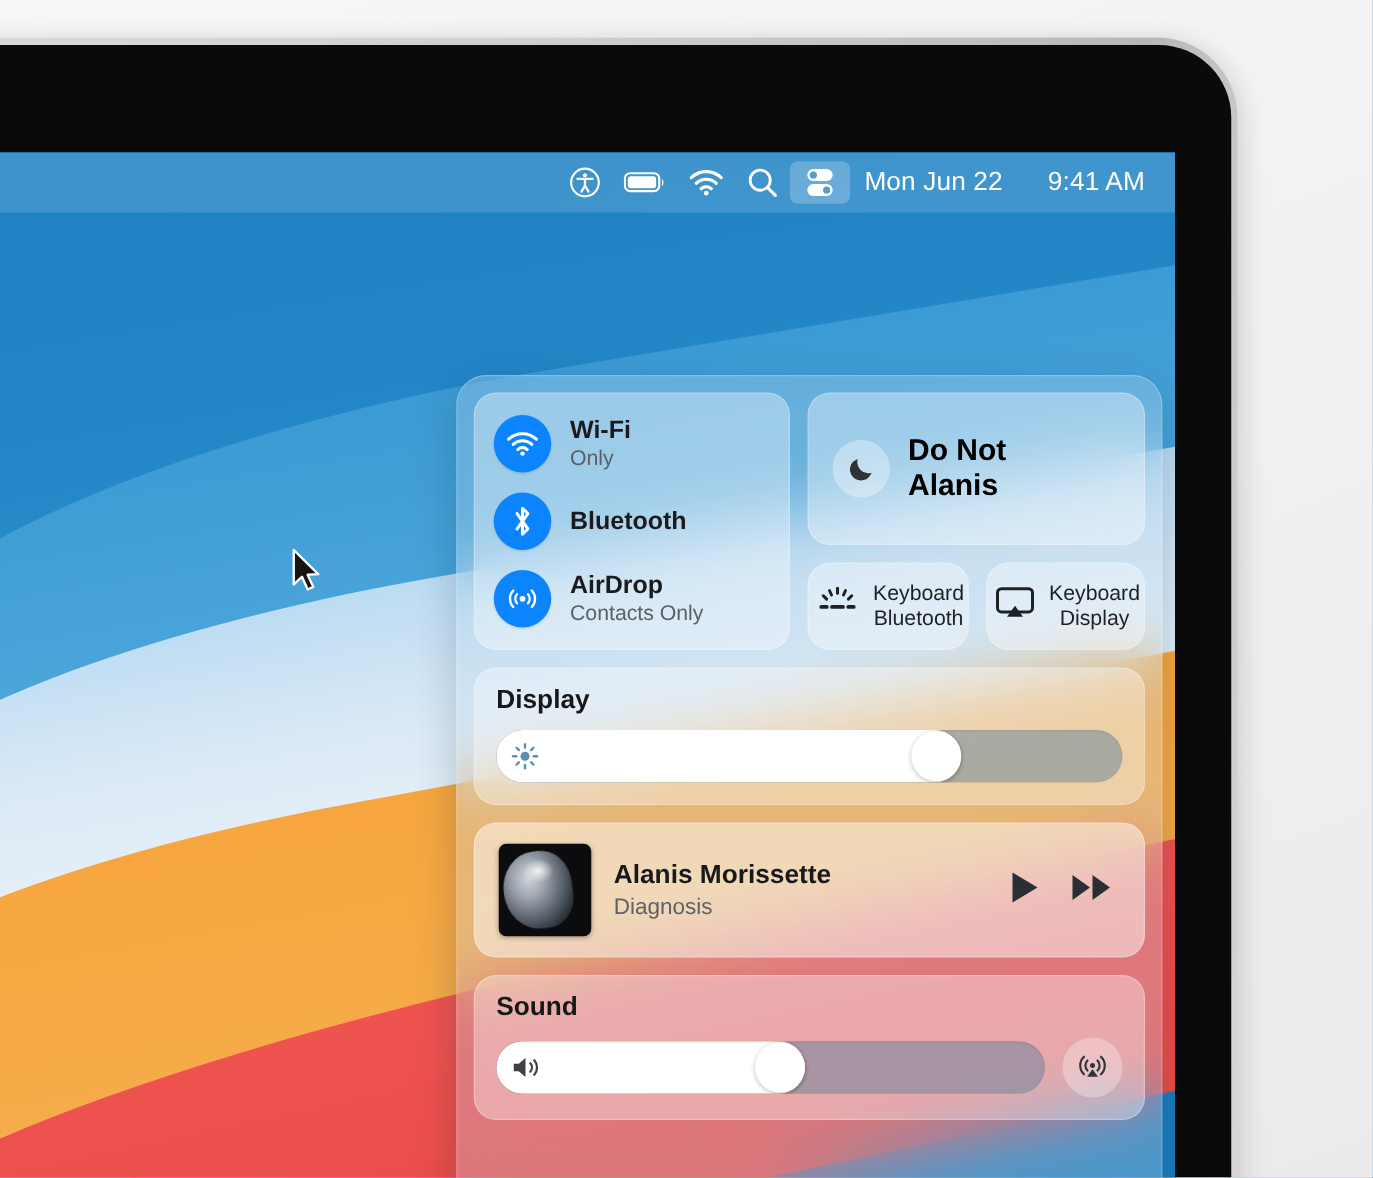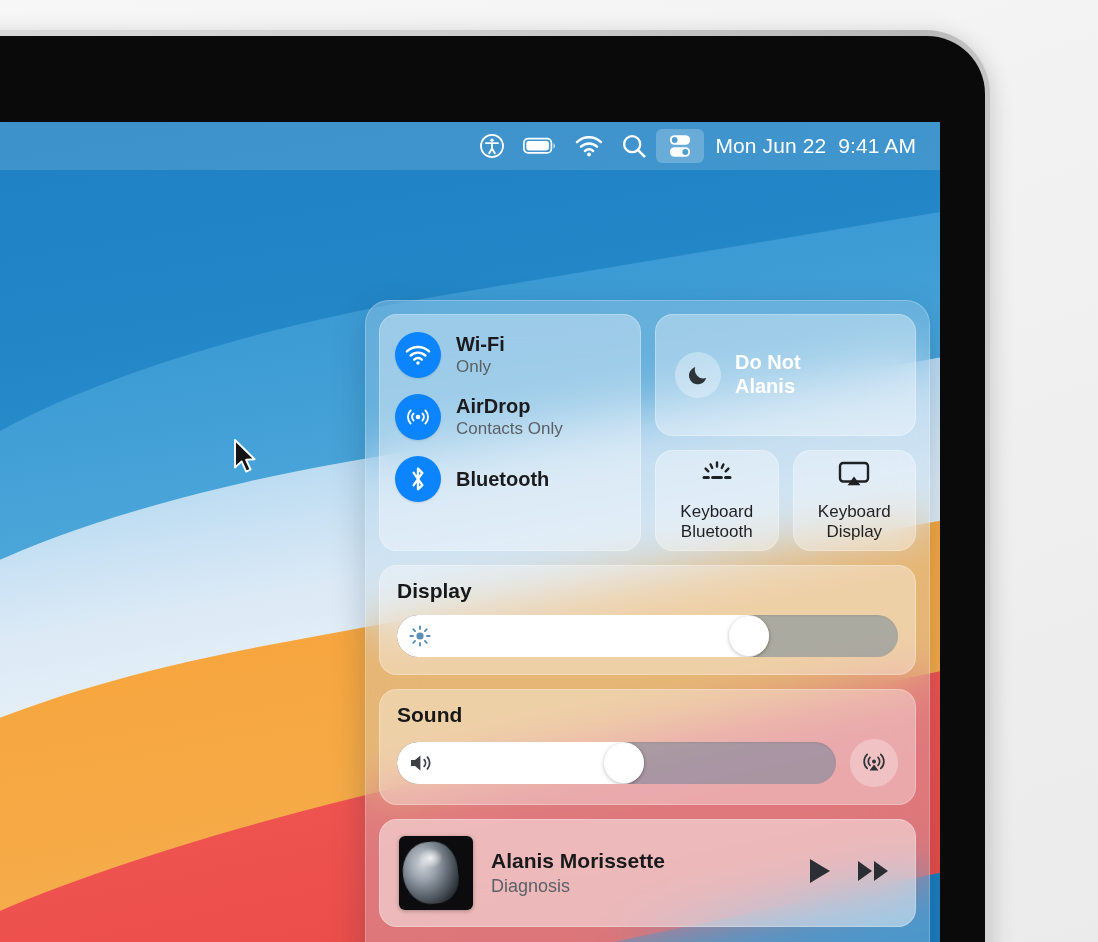--- a/index.html
+++ b/index.html
@@ -100,21 +100,21 @@
     display:flex; align-items:center; justify-content:center;
     padding:0 9px; border-radius:6px;
   }
   .mb-item.active { background:rgba(255,255,255,0.22); }
   .mb-text {
     font-size:21px; letter-spacing:0.1px;
     color:#ffffff; white-space:nowrap;
     padding:0 6px;
   }
   .mb-date { margin-left:6px; }
-  .mb-time { margin-right:10px; }
+  .mb-time { margin-right:10px;margin-left:24px; }
 
   
   .cursor { position:absolute; left:233px; top:316px; }
 
   
   .cc-panel {
     position:absolute;
     left:365px; top:178px;
     width:565px; height:715px;
     border-radius:24px;
@@ -159,26 +159,26 @@
     height:122px;
     display:flex; align-items:center; gap:14px;
     padding:0 20px;
   }
   .dnd-badge {
     width:46px; height:46px; border-radius:50%;
     background:rgba(255,255,255,0.34);
     display:flex; align-items:center; justify-content:center;
     flex:0 0 auto;
   }
-  .dnd-label { font-size:20px; font-weight:700; color:#ffffff; line-height:1.18; }
+  .dnd-label { font-size:24px; font-weight:700; color:#000000; line-height:1.18; }
 
   .mini-row { display:flex; gap:14px; flex:1; }
   .mini-tile {
     flex:1;
-    display:flex; flex-direction:column;
+    display:flex; flex-direction:row;
     align-items:center; justify-content:center; gap:8px;
     padding:10px 4px;
   }
   .mini-label {
     font-size:17px; font-weight:500; color:#1f2022;
     text-align:center; line-height:1.16;
   }
 
   
   .slider-module { padding:14px 18px 18px; }
@@ -333,42 +333,42 @@
               </svg>
             </div>
             <div class="conn-text">
               <span class="conn-title">Wi-Fi</span>
               <span class="conn-sub">Only</span>
             </div>
           </div>
 
           <div class="conn-row">
             <div class="conn-badge">
+              <svg width="18" height="26" viewBox="0 0 16 24" fill="none">
+                <path d="M4 6.3 L12 17.7 L8 21.5 L8 2.5 L12 6.3 L4 17.7" stroke="#fff" stroke-width="2.2" stroke-linejoin="round" stroke-linecap="round"></path>
+              </svg>
+            </div>
+            <div class="conn-text">
+              <span class="conn-title">Bluetooth</span>
+            </div>
+          </div>
+
+          <div class="conn-row">
+            <div class="conn-badge">
               <svg width="26" height="26" viewBox="0 0 26 26" fill="none">
                 <circle cx="13" cy="13" r="2.3" fill="#fff"></circle>
                 <path d="M8.6 16.6a5.6 5.6 0 0 1 0-7.2" stroke="#fff" stroke-width="1.9" stroke-linecap="round"></path>
                 <path d="M17.4 16.6a5.6 5.6 0 0 0 0-7.2" stroke="#fff" stroke-width="1.9" stroke-linecap="round"></path>
                 <path d="M5.6 19.6a9.6 9.6 0 0 1 0-13.2" stroke="#fff" stroke-width="1.9" stroke-linecap="round"></path>
                 <path d="M20.4 19.6a9.6 9.6 0 0 0 0-13.2" stroke="#fff" stroke-width="1.9" stroke-linecap="round"></path>
               </svg>
             </div>
             <div class="conn-text">
               <span class="conn-title">AirDrop</span>
               <span class="conn-sub">Contacts Only</span>
-            </div>
-          </div>
-
-          <div class="conn-row">
-            <div class="conn-badge">
-              <svg width="18" height="26" viewBox="0 0 16 24" fill="none">
-                <path d="M4 6.3 L12 17.7 L8 21.5 L8 2.5 L12 6.3 L4 17.7" stroke="#fff" stroke-width="2.2" stroke-linejoin="round" stroke-linecap="round"></path>
-              </svg>
-            </div>
-            <div class="conn-text">
-              <span class="conn-title">Bluetooth</span>
             </div>
           </div>
         </div>
 
         <div class="right-stack">
 
           <div class="module dnd">
             <div class="dnd-badge">
               <svg width="24" height="24" viewBox="0 0 24 24">
                 <path d="M20.2 15.1A8.7 8.7 0 0 1 9.3 4.1a8.8 8.8 0 1 0 10.9 11z" fill="#2e3338"></path>
@@ -441,20 +441,44 @@
                       <path d="M7.1 16.9l-1.9 1.9"></path>
                   </g>
                 </svg>
               </span>
             </div>
             <div class="slider-knob" id="display-knob" style="left: 331.92px;"></div>
           </div>
         </div>
       </div>
 
+      <div class="module nowplaying">
+        <div class="album-art">
+          <div class="face"></div>
+          <div class="shine"></div>
+        </div>
+        <div class="np-text">
+          <span class="np-artist">Alanis Morissette</span>
+          <span class="np-song">Diagnosis</span>
+        </div>
+        <div class="np-controls">
+          <span>
+            <svg width="28" height="30" viewBox="0 0 28 30">
+                <path d="M4 3l20 12L4 27z" fill="#2b2f34"></path>
+              </svg>
+          </span>
+          <span>
+            <svg width="36" height="26" viewBox="0 0 36 26">
+              <path d="M2 3l14 10L2 23z" fill="#2b2f34"></path>
+              <path d="M18 3l14 10L18 23z" fill="#2b2f34"></path>
+            </svg>
+          </span>
+        </div>
+      </div>
+
       <div class="module slider-module">
         <div class="slider-title">Sound</div>
         <div class="slider-line">
           <div class="slider-track">
             <div class="slider-fill" id="sound-fill" style="width: 247.48px;">
               <span class="slider-glyph">
                 <svg width="26" height="22" viewBox="0 0 26 22" fill="none">
                   <path d="M3 8h4l5.4-4.6v15.2L7 14H3z" fill="#3d4146"></path>
                   <path d="M16.2 7.6a5 5 0 0 1 0 6.8" stroke="#3d4146" stroke-width="1.8" stroke-linecap="round"></path>
                   <path d="M19.4 5.2a8.6 8.6 0 0 1 0 11.6" stroke="#3d4146" stroke-width="1.8" stroke-linecap="round"></path>
@@ -469,39 +493,15 @@
               <path d="M10 16.4a5.6 5.6 0 0 1 0-8" stroke="#2e3338" stroke-width="1.7" stroke-linecap="round"></path>
               <path d="M18 16.4a5.6 5.6 0 0 0 0-8" stroke="#2e3338" stroke-width="1.7" stroke-linecap="round"></path>
               <path d="M7.2 19.4a9.6 9.6 0 0 1 0-14" stroke="#2e3338" stroke-width="1.7" stroke-linecap="round"></path>
               <path d="M20.8 19.4a9.6 9.6 0 0 0 0-14" stroke="#2e3338" stroke-width="1.7" stroke-linecap="round"></path>
               <path d="M14 15.4l4.4 6H9.6z" fill="#2e3338"></path>
             </svg>
           </div>
         </div>
       </div>
 
-      <div class="module nowplaying">
-        <div class="album-art">
-          <div class="face"></div>
-          <div class="shine"></div>
-        </div>
-        <div class="np-text">
-          <span class="np-artist">Alanis Morissette</span>
-          <span class="np-song">Diagnosis</span>
-        </div>
-        <div class="np-controls">
-          <span>
-            <svg width="28" height="30" viewBox="0 0 28 30">
-                <path d="M4 3l20 12L4 27z" fill="#2b2f34"></path>
-              </svg>
-          </span>
-          <span>
-            <svg width="36" height="26" viewBox="0 0 36 26">
-              <path d="M2 3l14 10L2 23z" fill="#2b2f34"></path>
-              <path d="M18 3l14 10L18 23z" fill="#2b2f34"></path>
-            </svg>
-          </span>
-        </div>
-      </div>
-
     </div>
   </div>
 </div>
 
 </body></html>

